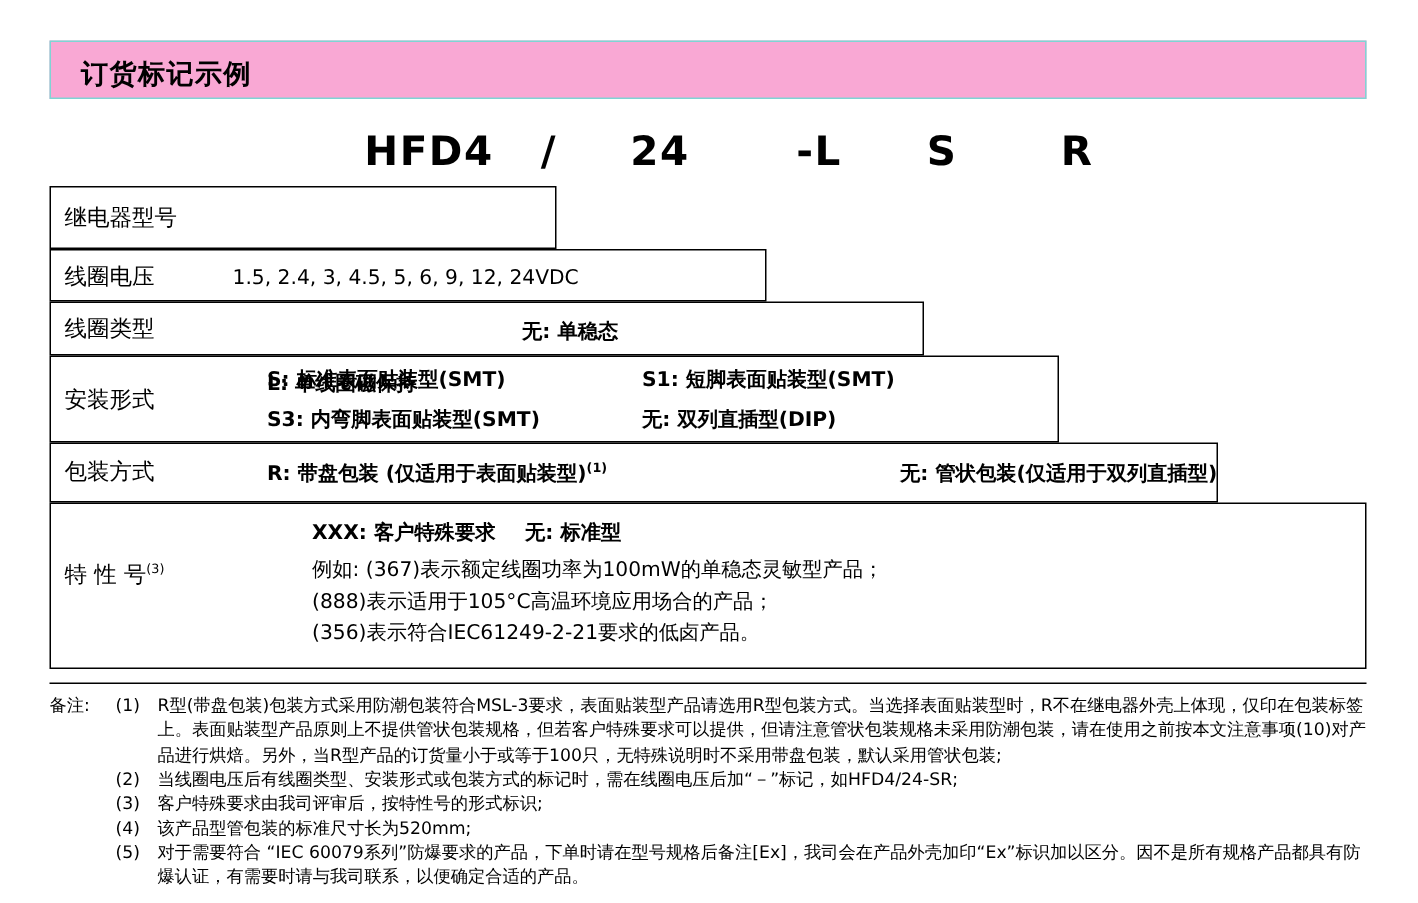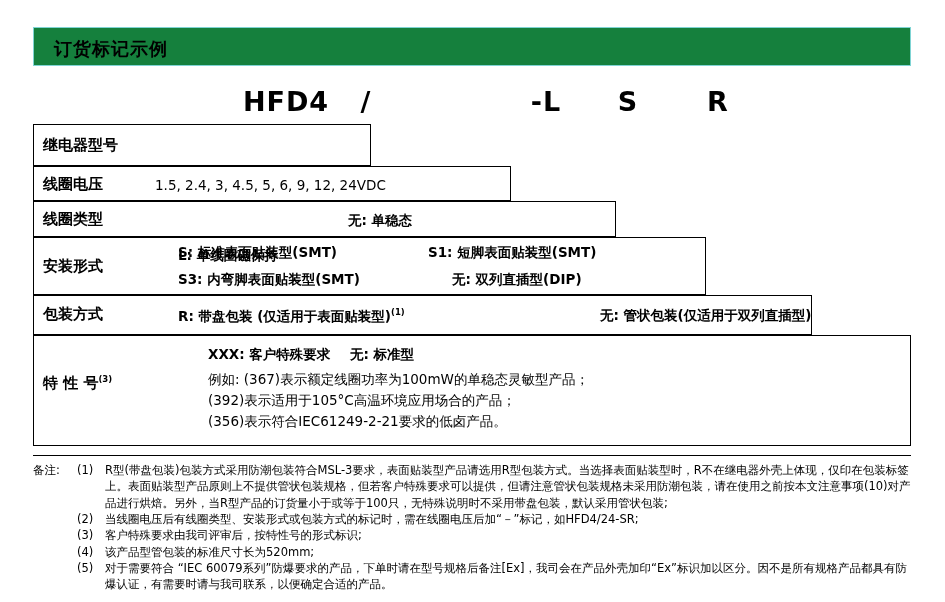--- a/index.html
+++ b/index.html
@@ -9,21 +9,21 @@
     font-family:"DejaVu Sans","Liberation Sans",sans-serif;
     color:#000;
     position:relative;
     overflow:hidden;
   }
   .page{position:absolute;left:0;top:0;width:945px;height:602px;}
 
   
   .title-bar{
     position:absolute;left:33px;top:27px;width:878px;height:39px;
-    background:#15803d;border:1px solid #7fd4d4;
+    background:#f9a8d4;border:1px solid #7fd4d4;
     box-sizing:border-box;
   }
   .title-bar .txt{
     position:absolute;left:20px;top:9px;
     font-size:18px;font-weight:bold;letter-spacing:1px;
   }
 
   
   .code-row{
     position:absolute;left:33px;top:78px;width:878px;height:46px;
@@ -33,21 +33,21 @@
     font-size:27px;font-weight:bold;
     display:flex;align-items:center;justify-content:center;
     letter-spacing:1px;
   }
   .b{font-weight:bold;}
 
   
   .bx{position:absolute;border:1px solid #000;box-sizing:border-box;}
 
   
-  .rowlbl{position:absolute;font-size:15px;font-weight:bold;white-space:nowrap;}
+  .rowlbl{position:absolute;font-size:15px;font-weight:normal;white-space:nowrap;}
   .rowval{position:absolute;font-size:13.5px;white-space:nowrap;}
 
   
   .notes{
     position:absolute;left:33px;top:455px;width:878px;
     border-top:1px solid #000;
     padding-top:6px;
     font-size:11.5px;line-height:1.42;
   }
   .notes .hang{
@@ -64,20 +64,21 @@
 <div class="page">
 
   <div class="title-bar">
     <div class="txt">订货标记示例</div>
   </div>
 
   <div class="code-row">
     <div class="code-cell" style="left:0px;width:150px;"></div>
     <div class="code-cell" style="left:198px;width:110px;">HFD4</div>
     <div class="code-cell" style="left:318px;width:30px;">/</div>
+    <div class="code-cell" style="left:372px;width:70px;">24</div>
     <div class="code-cell" style="left:478px;width:70px;">-L</div>
     <div class="code-cell" style="left:570px;width:50px;">S</div>
     <div class="code-cell" style="left:660px;width:50px;">R</div>
   </div>
 
   <div class="bx" style="left:33px;top:124px;width:338px;height:42px;"></div>
   <div class="bx" style="left:33px;top:166px;width:478px;height:35px;"></div>
   <div class="bx" style="left:33px;top:201px;width:583px;height:36px;"></div>
   <div class="bx" style="left:33px;top:237px;width:673px;height:58px;"></div>
   <div class="bx" style="left:33px;top:295px;width:779px;height:40px;"></div>
@@ -89,35 +90,35 @@
   <div class="rowval" style="left:155px;top:177px;">1.5, 2.4, 3, 4.5, 5, 6, 9, 12, 24VDC</div>
 
   <div class="rowlbl" style="left:43px;top:210px;">线圈类型</div>
   <div class="rowval b" style="left:178px;top:212px;margin-top:35px;">L: 单线圈磁保持</div>
   <div class="rowval b" style="left:348px;top:212px;">无: 单稳态</div>
 
   <div class="rowlbl" style="left:43px;top:257px;"><span>安装形式</span></div>
   <div class="rowval b" style="left:178px;top:244px;">S: 标准表面贴装型(SMT)</div>
   <div class="rowval b" style="left:428px;top:244px;">S1: 短脚表面贴装型(SMT)</div>
   <div class="rowval b" style="left:178px;top:271px;">S3: 内弯脚表面贴装型(SMT)</div>
-  <div class="rowval b" style="left:428px;top:271px;margin-left:24px;">无: 双列直插型(DIP)</div>
+  <div class="rowval b" style="left:428px;top:271px;">无: 双列直插型(DIP)</div>
 
   <div class="rowlbl" style="left:43px;top:305px;">包装方式</div>
   <div class="rowval b" style="left:178px;top:307px;">
     <span>R: 带盘包装 (仅适用于表面贴装型)</span><span class="sup">(1)</span>
   </div>
   <div class="rowval b" style="left:600px;top:307px;">无: 管状包装(仅适用于双列直插型)</div>
 
   <div class="rowlbl" style="left:43px;top:374px;">
     <span>特 性 号</span><span class="sup">(3)</span>
   </div>
   <div class="rowval b" style="left:208px;top:346px;">XXX: 客户特殊要求</div>
   <div class="rowval b" style="left:350px;top:346px;">无: 标准型</div>
   <div class="rowval" style="left:208px;top:371px;"><span class="b"></span><span>例如: (367)表示额定线圈功率为100mW的单稳态灵敏型产品；</span></div>
-  <div class="rowval" style="left:208px;top:392px;">(392)表示适用于105°C高温环境应用场合的产品；</div>
+  <div class="rowval" style="left:208px;top:392px;">(888)表示适用于105°C高温环境应用场合的产品；</div>
   <div class="rowval" style="left:208px;top:413px;">(356)表示符合IEC61249-2-21要求的低卤产品。</div>
 
   <div class="notes">
     <div class="hang">
       <div class="lead">备注:</div>
       <div class="num">(1)</div>
       <div class="body">R型(带盘包装)包装方式采用防潮包装符合MSL-3要求，表面贴装型产品请选用R型包装方式。当选择表面贴装型时，R不在继电器外壳上体现，仅印在包装标签上。表面贴装型产品原则上不提供管状包装规格，但若客户特殊要求可以提供，但请注意管状包装规格未采用防潮包装，请在使用之前按本文注意事项(10)对产品进行烘焙。另外，当R型产品的订货量小于或等于100只，无特殊说明时不采用带盘包装，默认采用管状包装;</div>
     </div>
     <div class="hang">
       <div class="lead"></div>

